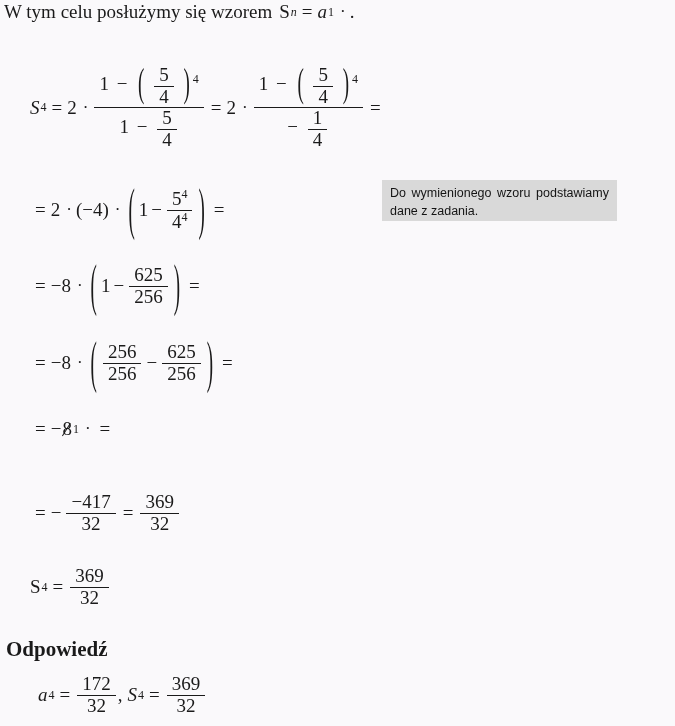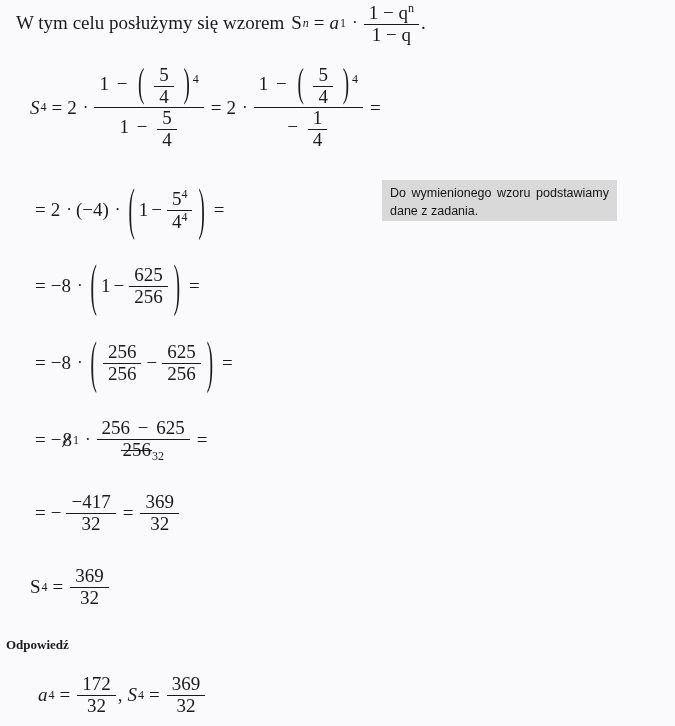--- a/index.html
+++ b/index.html
@@ -12,21 +12,21 @@
     background: #faf9fb;
     font-family: "Liberation Serif", serif;
     color: #1a1a1a;
     position: relative;
     overflow: hidden;
   }
 
   
   #intro-line {
     position: absolute;
-    left: 16px;
+    left: 4px;
     top: 2px;
     font-size: 19px;
     line-height: 1.1;
     display: flex;
     align-items: center;
     white-space: nowrap;
   }
   #intro-line .txt { margin-right: 7px; }
 
   
@@ -132,43 +132,39 @@
     line-height: 1.42;
     color: #141414;
     text-align: justify;
   }
 
   
   #answer-heading {
     position: absolute;
     left: 6px;
     top: 637px;
-    font-size: 13px;
+    font-size: 21px;
     font-weight: bold;
   }
 
   
   .eq { position: absolute; }
 </style>
 </head>
 <body>
 
 <div id="intro-line">
   <span class="txt">W tym celu posłużymy się wzorem</span>
   <span class="mrow">
     <span>S</span>
       <span class="sub">n</span>
     <span class="op">=</span>
     <span class="it">a</span>
       <span class="sub-up">1</span>
     <span class="dot">·</span>
-    <span class="frac">
-      <span class="num"><span>1 − q</span><span class="sup-n it">n</span></span>
-      <span class="den">1 − q</span>
-    </span>
     <span>.</span>
   </span>
 </div>
 
 <div class="eq mrow" style="left:30px; top:65px;">
   <span class="it">S</span>
     <span class="sub-up">4</span>
   <span class="op">=</span>
   <span>2</span>
   <span class="dot">·</span>
@@ -274,28 +270,20 @@
   <span class="paren paren-3">)</span>
   <span class="op">=</span>
 </div>
 
 <div class="eq mrow" style="left:30px; top:418px;">
   <span class="op">=</span>
   <span>−</span>
   <span class="cancel-diag"><span>8</span></span>
     <span class="sup-n">1</span>
   <span class="dot">·</span>
-  <span class="frac">
-    <span class="num">
-      <span>256</span>
-      <span class="opn">−</span>
-      <span>625</span>
-    </span>
-    <span class="den"><span class="cancel-horiz"><span>256</span></span><span class="sub-up">32</span></span>
-  </span>
   <span class="op">=</span>
 </div>
 
 <div class="eq mrow" style="left:30px; top:492px;">
   <span class="op">=</span>
   <span class="neg-lead">−</span>
   <span class="frac">
     <span class="num">−417</span>
     <span class="den">32</span>
   </span>

